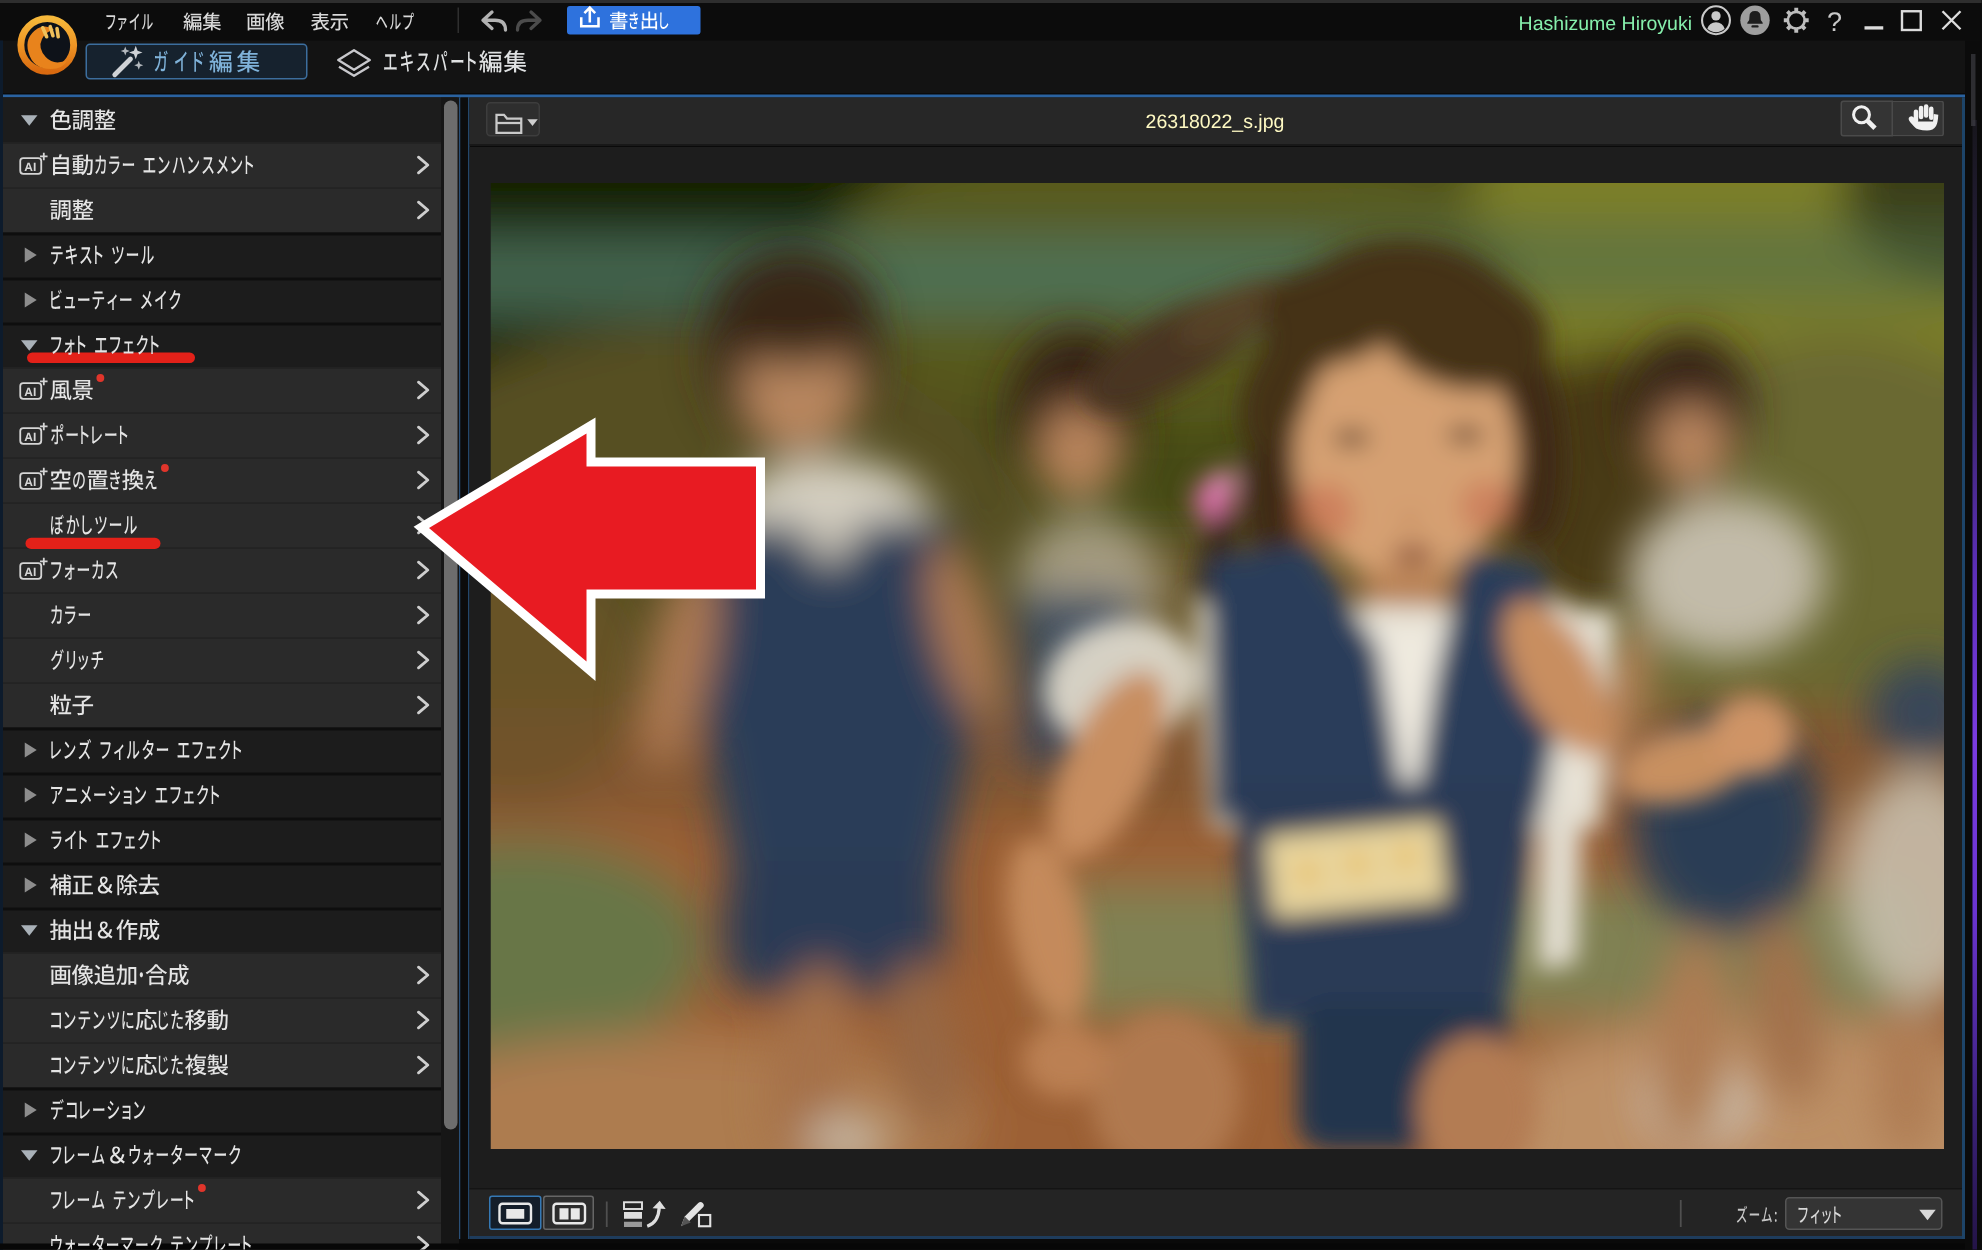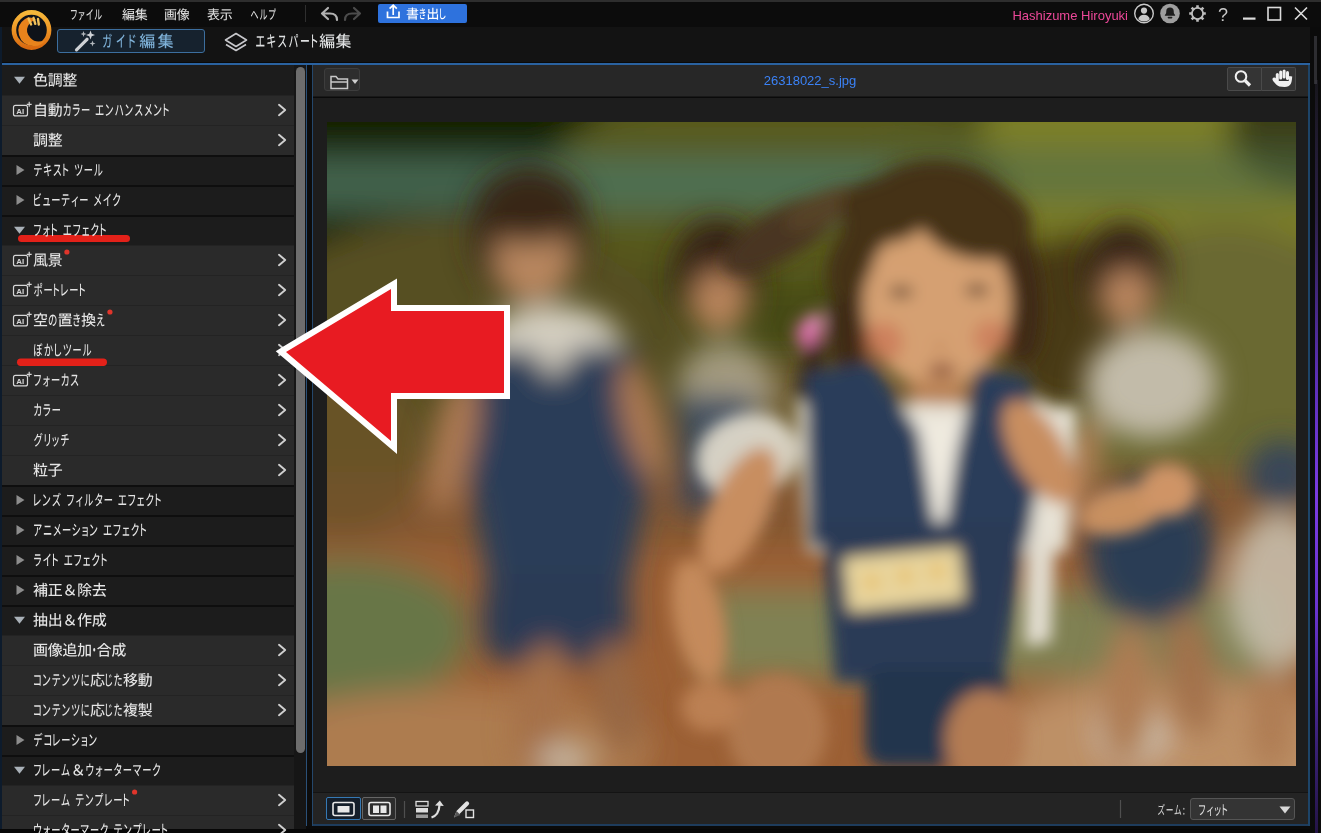--- a/index.html
+++ b/index.html
@@ -61,23 +61,23 @@
 <div class="abs" style="left:1314.5px;top:80px;width:3.8px;height:753px;background:linear-gradient(#17161c 0%,#2b2048 18%,#5c2fb8 40%,#7a3be0 55%,#6a34d0 70%,#3a2178 88%,#241447 100%)"></div>
 <div class="abs" style="left:1313.5px;top:36px;width:3px;height:48px;background:#4a4a52;opacity:.55"></div>
 
 <div class="abs" style="left:0;top:829px;width:1310px;height:4px;background:#070707"></div>
 
 <div class="abs" style="left:324px;top:68px;width:36px;height:23px;background:#2e2e2e;border:1px solid #3d3d3d;border-radius:3px"></div>
 
 <div class="abs" style="left:1227px;top:67px;width:35px;height:24px;background:#343434;border:1px solid #4a4a4a;border-radius:2px 0 0 2px"></div>
 <div class="abs" style="left:1262px;top:67px;width:34px;height:24px;background:#343434;border:1px solid #4a4a4a;border-left:none;border-radius:0 2px 2px 0"></div>
 
-<div class="abs" style="left:740px;top:73px;width:140px;text-align:center;font-size:13px;color:#3b82f6">26318022_s.jpg</div>
-
-<div class="abs" style="left:948px;top:7.5px;width:180px;text-align:right;font-size:13px;color:#ec4899">Hashizume Hiroyuki</div>
+<div class="abs" style="left:740px;top:73px;width:140px;text-align:center;font-size:13px;color:#fef9c3">26318022_s.jpg</div>
+
+<div class="abs" style="left:948px;top:7.5px;width:180px;text-align:right;font-size:13px;color:#86efac">Hashizume Hiroyuki</div>
 
 <div class="abs" style="left:57px;top:29px;width:148px;height:24px;background:#16222e;border:1px solid #3c6e9e;border-radius:3px"></div>
 
 <div class="abs" style="left:378px;top:4px;width:89px;height:19px;background:#2e72dd;border-radius:2px"></div>
 
 <div class="abs" style="left:326px;top:797px;width:35px;height:23px;background:#141e2a;border:1.5px solid #3579b5;border-radius:2px"></div>
 <div class="abs" style="left:362px;top:797px;width:34px;height:23px;background:#2c2c2c;border:1px solid #666;border-radius:2px"></div>
 
 <div class="abs" style="left:1190px;top:798px;width:105px;height:22px;background:#343434;border:1px solid #555;border-radius:3px"></div>
 

